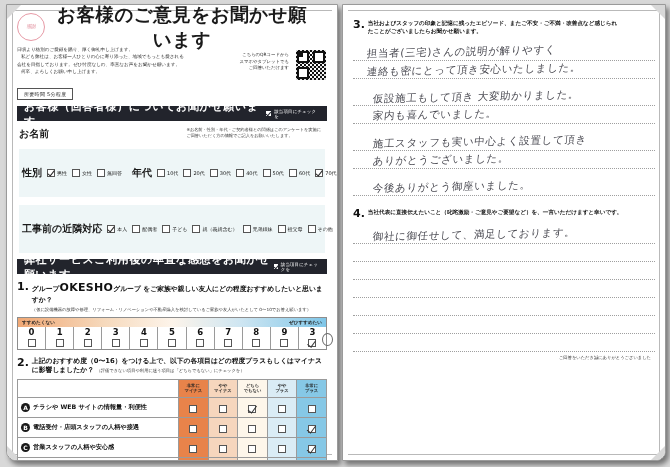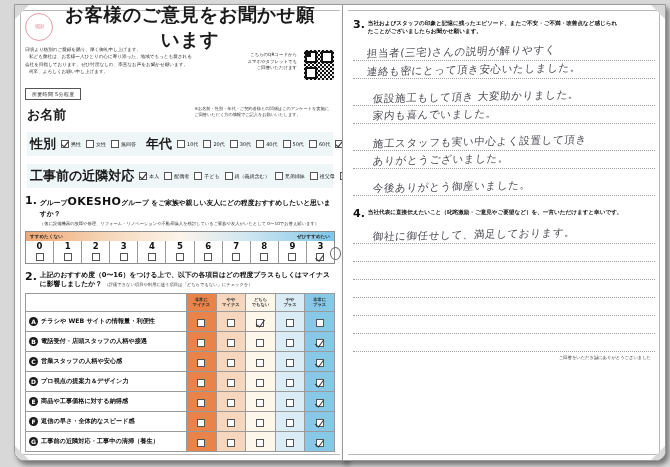--- a/index.html
+++ b/index.html
@@ -11,21 +11,21 @@
   }
   .spread{position:relative;width:670px;height:467px;background:#d8d8d8;}
 
   
   .page{
     position:absolute;top:4px;height:455px;background:#fff;
     box-shadow:3px 4px 5px rgba(0,0,0,.45);
     border:1px solid #9a9a9a;
     overflow:hidden;
   }
-  .page-left{left:14px;width:330px;border-radius:0 0 0 10px;text-decoration:underline;}
+  .page-left{left:6px;width:330px;border-radius:0 0 0 10px;text-decoration:underline;}
   .page-right{left:342px;width:322px;border-radius:0 0 10px 0;}
   .page-left .inner,.page-right .inner{position:absolute;inset:5px;border:1px solid #b9b9b9;}
   .page-left .inner{border-right:none;}
   .page-right .inner{border-left:none;}
   
   .corner{position:absolute;width:16px;height:16px;background:#d8d8d8;}
   .c-tl{top:-1px;left:-1px;clip-path:polygon(0 0,100% 0,0 100%);}
   .c-bl{bottom:-1px;left:-1px;clip-path:polygon(0 0,0 100%,100% 100%);}
   .c-tr{top:-1px;right:-1px;clip-path:polygon(100% 0,100% 100%,0 0);}
   .c-br{bottom:-1px;right:-1px;clip-path:polygon(100% 100%,0 100%,100% 0);}
@@ -80,24 +80,24 @@
   .sec-bar .t{font-size:11px;font-weight:bold;letter-spacing:.6px;}
   .sec-bar .n{font-size:4.4px;display:flex;align-items:center;gap:3px;letter-spacing:.2px;}
   .chk-mini{
     width:5px;height:5px;background:#fff;display:inline-block;position:relative;
   }
   .chk-mini::after{content:"";position:absolute;left:1px;top:0px;width:2px;height:3.5px;border:solid #22242c;border-width:0 1px 1px 0;transform:rotate(40deg);}
 
   
   .resp{padding:6px 2px 0 2px;}
   .name-row{display:flex;align-items:flex-start;gap:10px;}
-  .lbl{font-size:13px;font-weight:bold;color:#1a1a1a;white-space:nowrap;}
+  .lbl{font-size:10px;font-weight:bold;color:#1a1a1a;white-space:nowrap;}
   .note-s{font-size:4.2px;line-height:1.5;color:#333;margin-left:auto;text-align:left;padding-right:4px;}
 
-  .field-row{display:flex;align-items:center;gap:5px;margin-top:8px;background:#eef6f7;padding:3px 3px;}
+  .field-row{display:flex;align-items:center;gap:5px;margin-top:8px;background:#eef6f7;padding:17px 3px;}
   .cb{
     display:inline-flex;align-items:center;gap:2px;font-size:5px;color:#1a1a1a;white-space:nowrap;
   }
   .box{
     width:6px;height:6px;border:1px solid #555;background:#fff;display:inline-block;position:relative;flex:0 0 auto;
   }
   .box.ticked::after{
     content:"";position:absolute;left:1px;top:-1.5px;width:3px;height:6px;
     border:solid #2b2b2b;border-width:0 1.1px 1.1px 0;transform:rotate(38deg);
   }
@@ -211,20 +211,27 @@
         </div>
         <div class="qr">
             <i></i>
             <b></b>
           </div>
       </div>
 
       <div class="time-box">所要時間 5分程度</div>
 
       
+      <div class="sec-bar">
+        <div class="t">お客様（回答者様）についてお聞かせ願います</div>
+        <div class="n">
+          <span class="chk-mini"></span>
+          <span>該当項目にチェックを</span>
+        </div>
+      </div>
 
       <div class="resp">
         <div class="name-row">
           <div class="lbl">お名前</div>
           <div class="note-s">
             <div>※お名前・性別・年代・ご契約者様との関係はこのアンケートを実施に</div>
             <div>ご回答いただく方の情報でご記入をお願いいたします。</div>
           </div>
         </div>
 
@@ -301,20 +308,27 @@
               <span>祖父母</span>
             </span>
           <span class="cb">
               <span class="box"></span>
               <span>その他</span>
             </span>
         </div>
       </div>
 
       
+      <div class="sec-bar">
+        <div class="t">弊社サービスご利用後の率直な感想をお聞かせ願います</div>
+        <div class="n">
+          <span class="chk-mini"></span>
+          <span>該当項目にチェックを</span>
+        </div>
+      </div>
 
       
       <div class="q">
         <div class="qnum">1.</div>
         <div class="qtext">
           <span>グループ</span><span class="big">OKESHO</span><span>グループ をご家族や親しい友人にどの程度おすすめしたいと思いますか？</span>
           <div class="qsub">（仮に設備機器の故障や修理、リフォーム・リノベーションや不動産購入を検討しているご家族や友人がいたとして 0〜10でお答え願います）</div>
         </div>
       </div>
 

